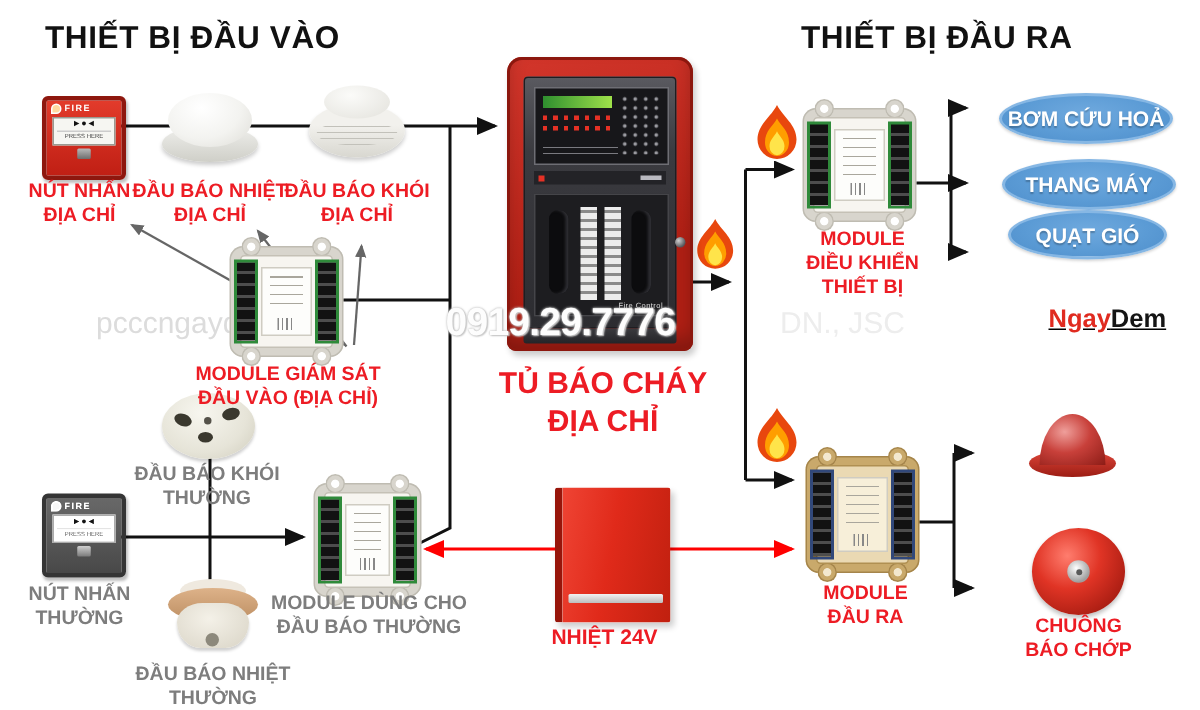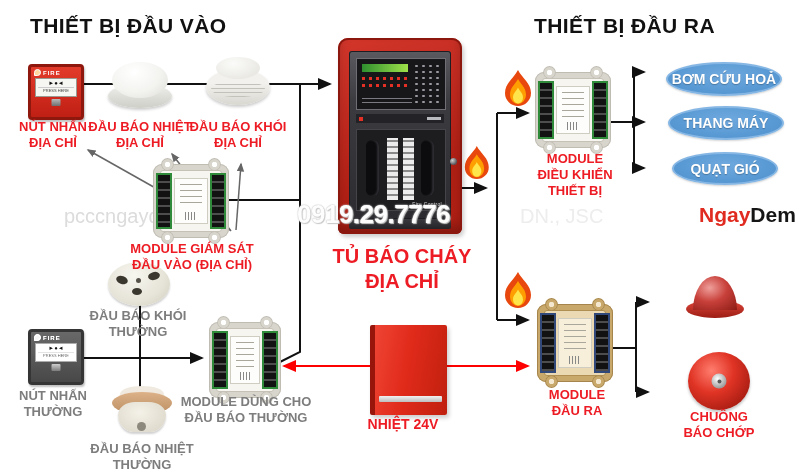--- a/index.html
+++ b/index.html
@@ -14,21 +14,21 @@
   .lbl--gray{color:#7d7d7d;}
   .lbl--big{font-size:20px;line-height:1.25;}
   .heading{position:absolute;z-index:3;font-size:21px;font-weight:800;color:#111;
            letter-spacing:.4px;white-space:nowrap;}
   
   .wm{position:absolute;z-index:1;font-size:20px;color:#dcdcdc;white-space:nowrap;}
   .wm-company{color:#ededed;}
   .wm-phone{position:absolute;z-index:5;font-size:26px;font-weight:bold;color:#fdfdfd;
             letter-spacing:-.5px;white-space:nowrap;
             text-shadow:0 0 1px #bdbdbd,0 0 2px #cfcfcf,1px 1px 1px #c9c9c9;}
-  .logo{position:absolute;z-index:5;font-size:21px;font-weight:bold;white-space:nowrap;}
+  .logo{position:absolute;z-index:5;font-size:17px;font-weight:bold;white-space:nowrap;text-decoration:underline;}
   .logo .red{color:#e02b20;}
   .logo .blk{color:#151515;}
   
   .callpoint{width:50px;height:50px;background:linear-gradient(180deg,#e23b2b,#c01f14);
              border:3px solid #8e170e;border-radius:4px;box-shadow:1px 2px 2px rgba(0,0,0,.25);}
   .cp-head{height:9px;display:flex;align-items:center;gap:2px;padding:1px 3px 0;}
   .cp-flame-dot{width:5px;height:5px;background:#ffd9a0;border:1px solid #fff;
                 border-radius:50% 50% 50% 0;}
   .cp-fire-text{font-size:6px;font-weight:bold;color:#fff;letter-spacing:1px;}
   .cp-window{margin:1px 4px 0;background:#f6f6f2;height:17px;text-align:center;
@@ -138,21 +138,21 @@
   .nstrip{position:absolute;left:4px;right:5px;bottom:13px;height:6px;border-radius:1px;
          background:linear-gradient(180deg,#f2f2f2,#bdbdbd);}
   
   .pill{position:absolute;z-index:2;border-radius:50%;display:flex;align-items:center;
         justify-content:center;color:#fff;font-weight:bold;font-size:14px;
         background:radial-gradient(ellipse at 50% 38%,#6fa9de 0%,#5b9bd5 55%,#4e8ecb 100%);
         border:2px solid #86b7e4;text-shadow:0 1px 1px rgba(0,0,0,.25);
         box-shadow:0 1px 2px rgba(0,0,0,.18);white-space:nowrap;text-align:center;}
   #pill-1{left:666px;top:62px;width:112px;height:30px;}
   #pill-2{left:668px;top:106px;width:112px;height:30px;}
-  #pill-3{left:672px;top:152px;width:102px;height:29px;}
+  #pill-3{left:672px;top:140px;width:102px;height:29px;}
   #strobe{left:686px;top:272px;width:58px;height:46px;}
   .sbase{position:absolute;left:0;bottom:0;width:58px;height:18px;border-radius:50%;
         background:linear-gradient(180deg,#e0473b,#9c1d14);}
   .sdome{position:absolute;left:7px;bottom:8px;width:44px;height:34px;
         border-radius:50% 50% 0 0/100% 100% 0 0;
         background:radial-gradient(ellipse at 38% 35%,#ef9f9b 0%,#c8403a 45%,#8c1c16 100%);}
   #bell{left:688px;top:352px;width:62px;height:58px;}
   .bbody{position:absolute;inset:0;border-radius:50%;
         background:radial-gradient(circle at 38% 32%,#ff7d6e 0%,#e03425 40%,#96150c 92%);
         box-shadow:0 2px 3px rgba(0,0,0,.25);}

